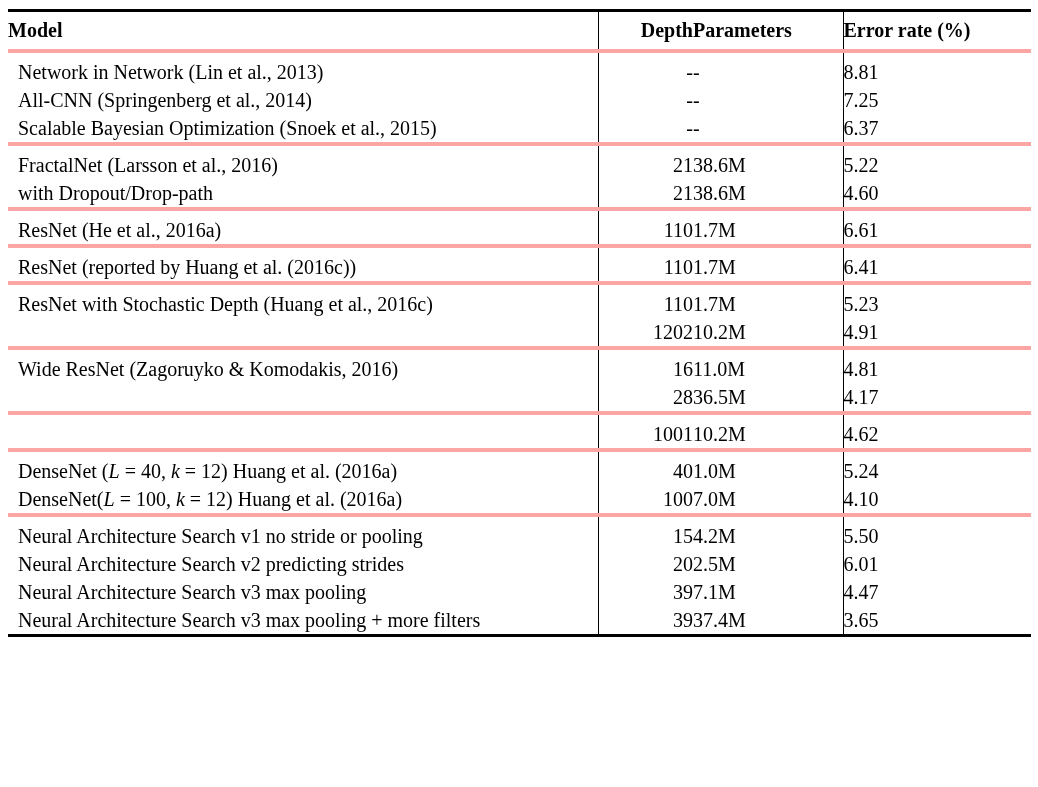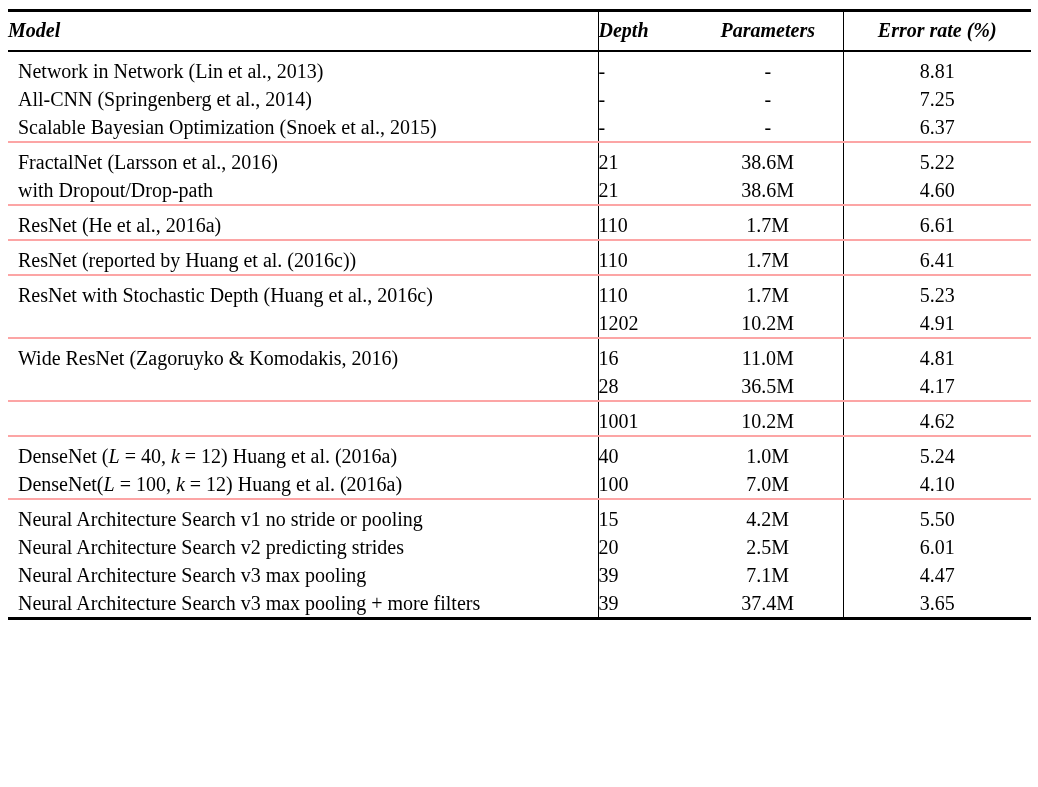--- a/index.html
+++ b/index.html
@@ -31,39 +31,38 @@
   col.col-params { width: 150px; }
   col.col-error  { width: 188px; }
 
   thead th {
     font-weight: bold;
     height: 40px;
     vertical-align: middle;
     text-align: center;
     padding: 0;
     border-bottom: 2px solid #000;
-    font-style: italic;
-  }
-  tbody { border-top: 2px solid #fca5a5; }
+  }
+  tbody { border-top: 4px solid #fca5a5; }
 
   td {
     height: 28px;
     line-height: 28px;
     padding: 0;
     vertical-align: middle;
     white-space: nowrap;
     overflow: hidden;
   }
   tbody tr:first-child td { padding-top: 5px; }
   tbody tr:last-child  td { }
 
   .c-model { text-align: left; padding-left: 10px; }
-  .c-depth { border-left: 1.5px solid #000; text-align: left; margin-left: 47px; }
-  .c-params { text-align: center; }
-  .c-error { border-left: 1.5px solid #000; text-align: center; }
+  .c-depth { border-left: 1.5px solid #000; text-align: right; margin-left: 47px; }
+  .c-params { text-align: left; }
+  .c-error { border-left: 1.5px solid #000; text-align: left; }
   thead .c-model { padding-left: 0; }
 
   .mathvar { font-style: italic; }
 </style>
 </head>
 <body>
 
 <div class="page">
   <table class="results">
     <colgroup>

